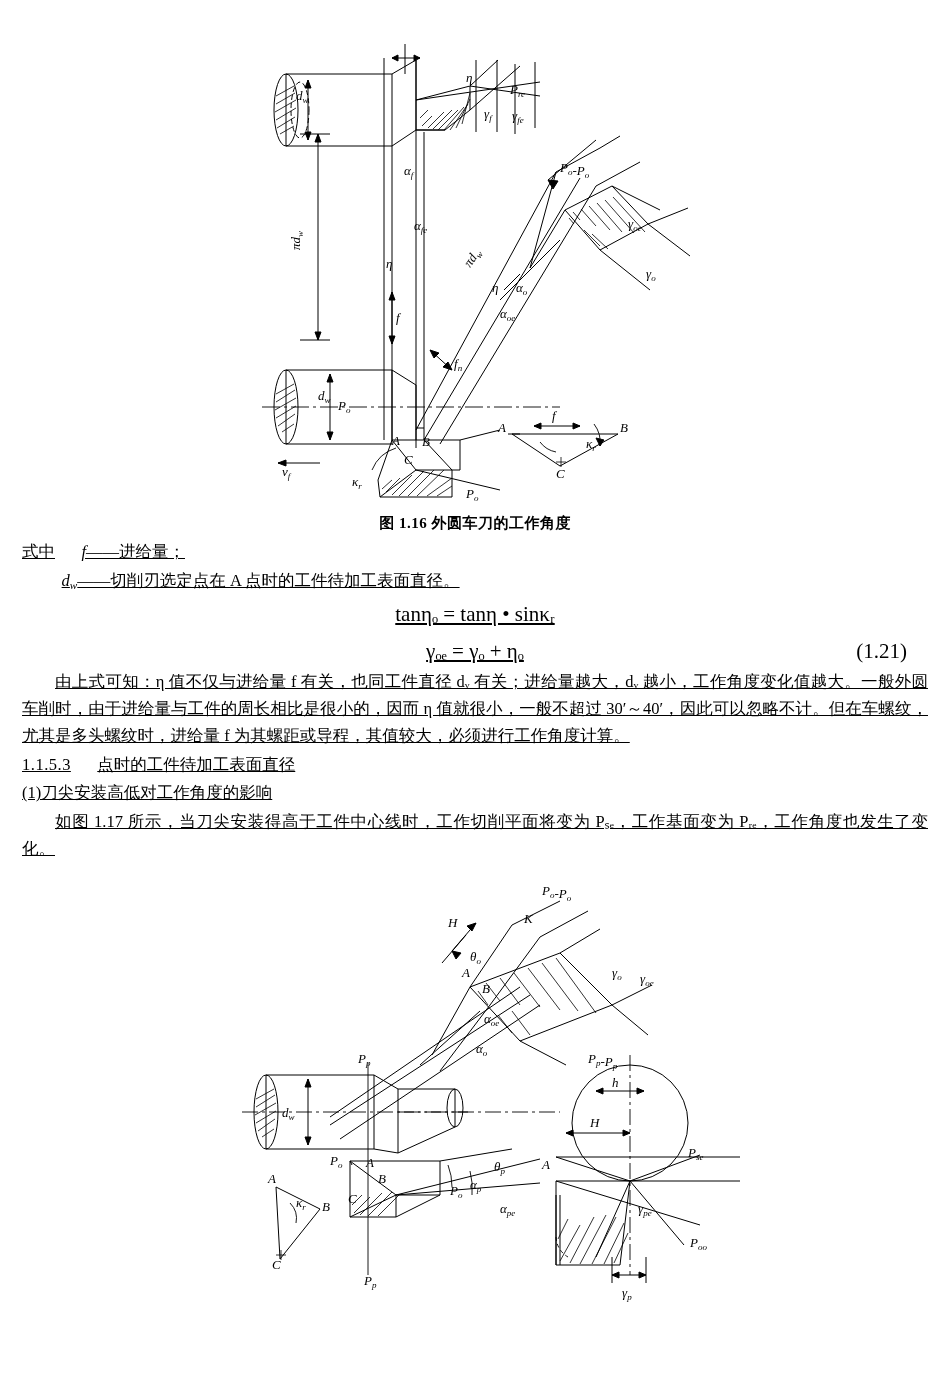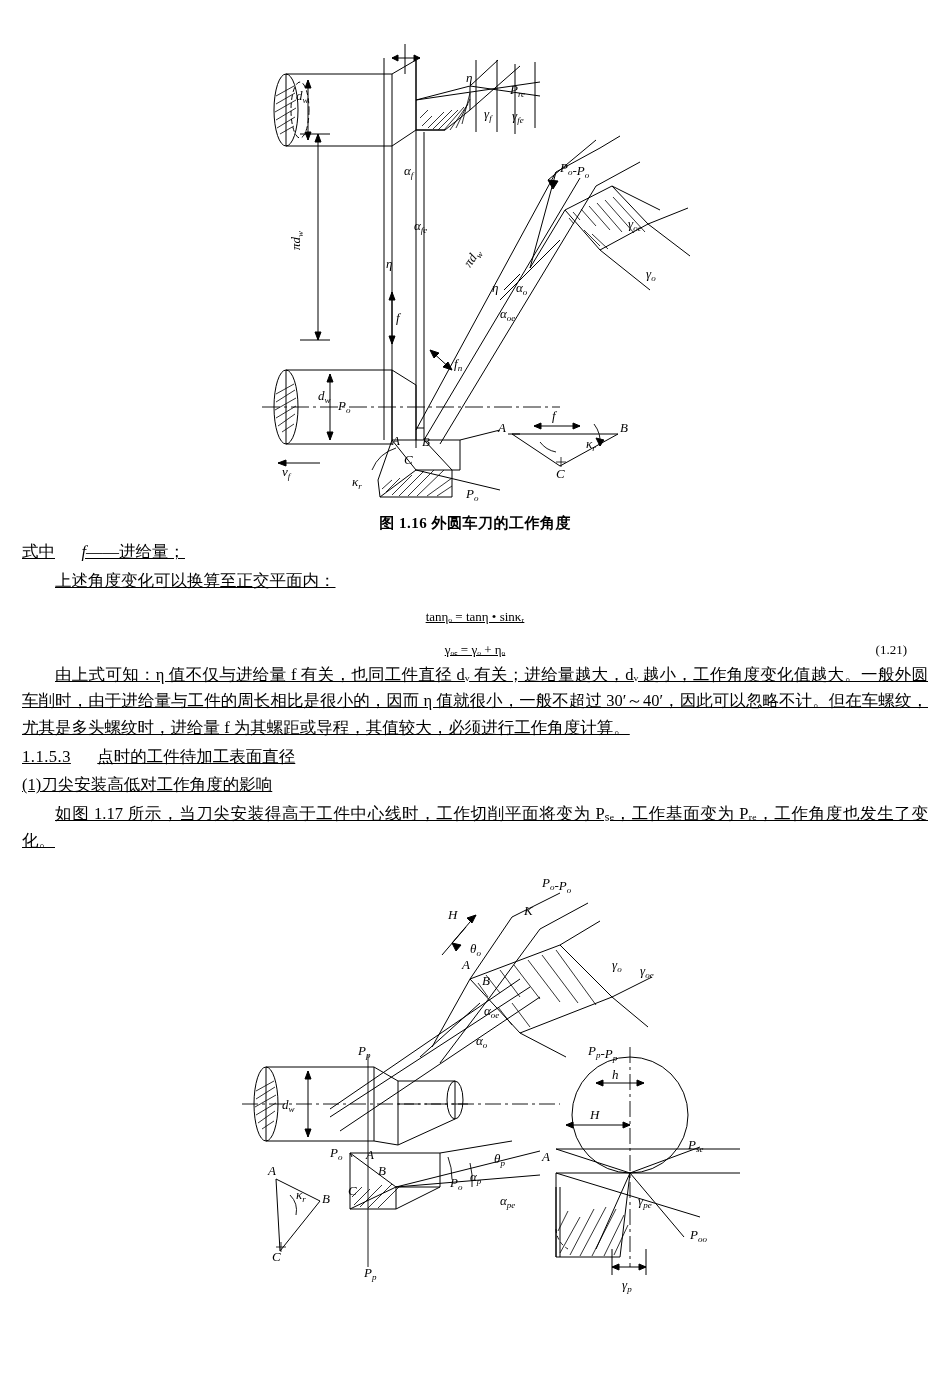--- a/index.html
+++ b/index.html
@@ -32,22 +32,22 @@
     text-align:justify;
     text-decoration:underline;
   }
   .body p{margin:0 0 2px 0;}
   .indent1{text-indent:2em;}
   .indent2{padding-left:2.4em;}
   .noindent{text-indent:0;}
   .mathline{
     text-align:center;
     font-family:"Liberation Serif", serif;
-    font-size:13px;
-    margin:12px 0 1px 0;
+    font-size:21px;
+    margin:3px 0 1px 0;
     position:relative;
   }
   .mathline .eqno{position:absolute;right:21px;}
   i{font-family:"Liberation Serif", serif;}
   .sub{font-size:.68em;vertical-align:-0.28em;}
   .sec{font-size:16.5px;margin-top:4px;}
   .sec .num{letter-spacing:.5px;}
   .gap{display:inline-block;width:1.6em;}
 
   svg text{font-family:"Liberation Serif", serif;}
@@ -254,22 +254,24 @@
   </div>
 
   <div class="figcap">图 1.16   外圆车刀的工作角度</div>
 
   <div class="body">
 
     <p>
       <span>式中</span><span class="gap"></span><i>f</i><span>——进给量；</span>
     </p>
 
-
-    <p class="indent1">上述角度变化可以换算至正交平面内：</p>
+    <p class="indent2">
+      <i>d</i><i class="sub">w</i><span>——切削刃选定点在 A 点时的工件待加工表面直径。</span>
+    </p>
+
 
     <div class="mathline">tanηₒ = tanη • sinκᵣ</div>
     <div class="mathline">
       <span>γₒₑ = γₒ + ηₒ</span>
       <span class="eqno">(1.21)</span>
     </div>
 
     <p class="indent1">由上式可知：η 值不仅与进给量 f 有关，也同工件直径 dᵥ 有关；进给量越大，dᵥ 越小，工作角度变化值越大。一般外圆车削时，由于进给量与工件的周长相比是很小的，因而 η 值就很小，一般不超过 30′～40′，因此可以忽略不计。但在车螺纹，尤其是多头螺纹时，进给量 f 为其螺距或导程，其值较大，必须进行工作角度计算。</p>
 
     <p class="sec noindent">

